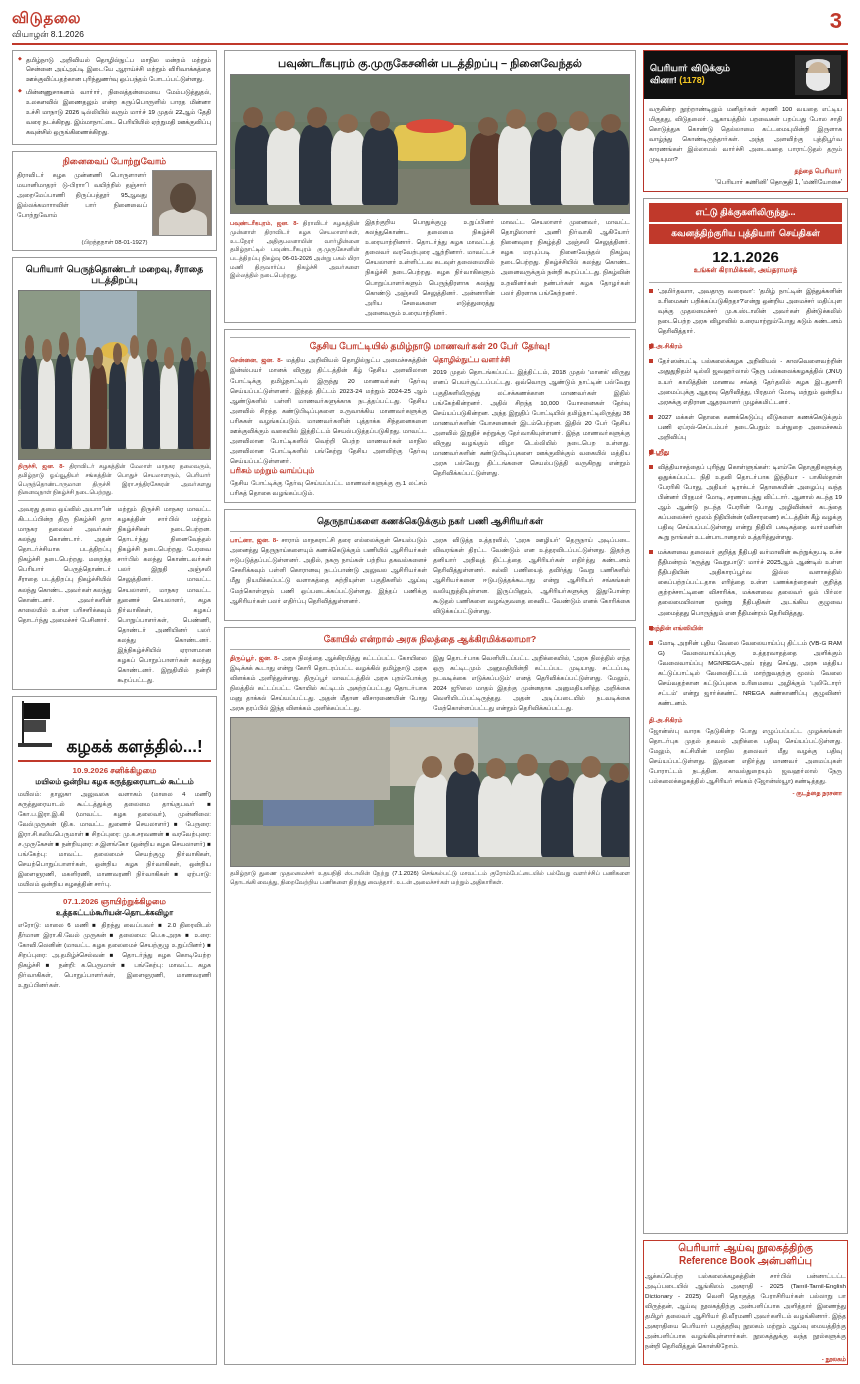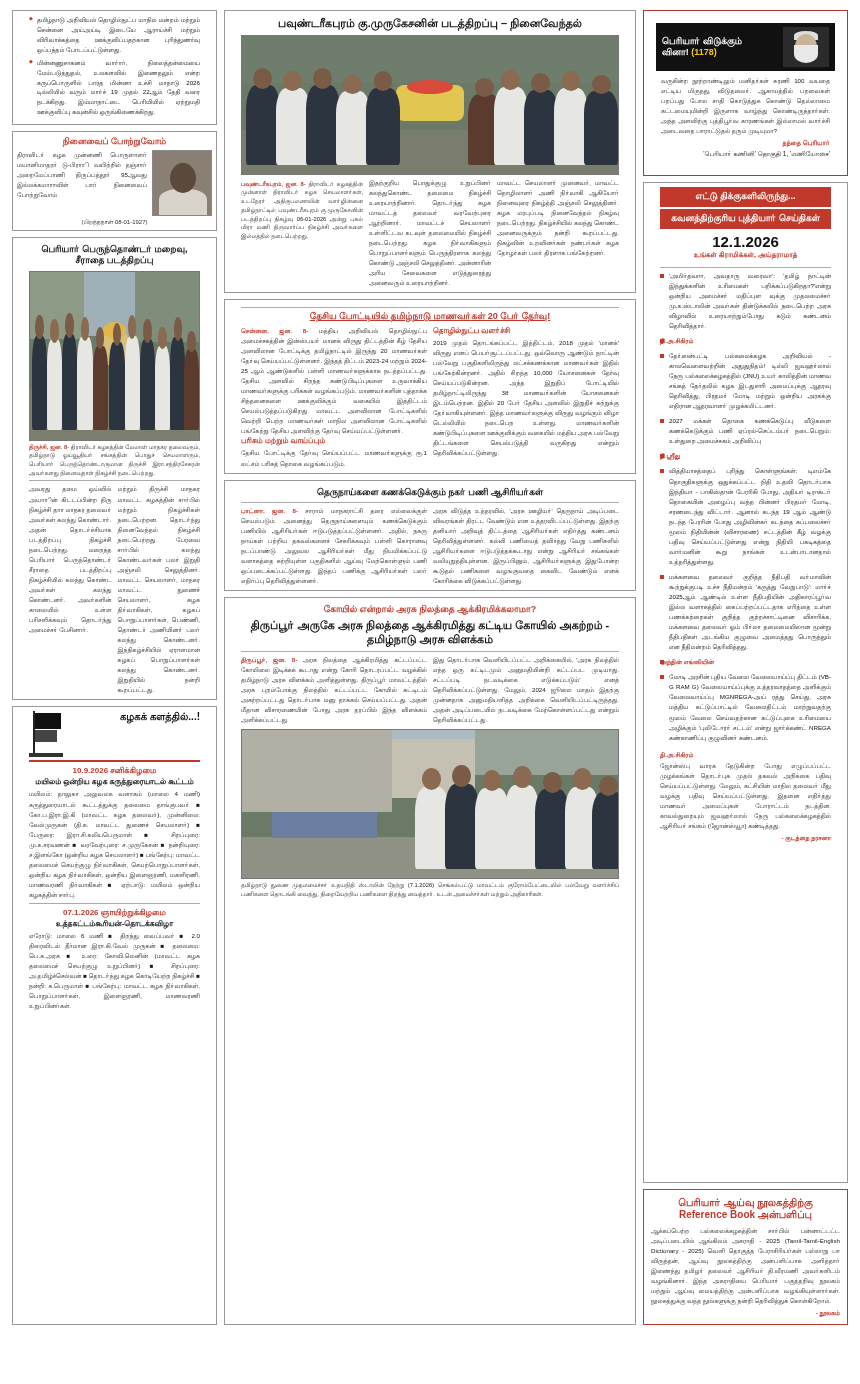--- a/index.html
+++ b/index.html
@@ -53,21 +53,21 @@
     display: grid;
     grid-template-columns: 205px 1fr 205px;
     gap: 7px;
     height: 1315px;
   }
   .col { display: flex; flex-direction: column; gap: 6px; }
   .colmid { display: flex; flex-direction: column; gap: 6px; }
 
   .box {
     border: 1px solid #999;
-    padding: 4px 16px;
+    padding: 4px 5px;
     background: #fff;
   }
 
   .tx {
     font-size: 6.2px;
     line-height: 1.62;
     text-align: justify;
     color: #1a1a1a;
     hyphens: auto;
     word-break: break-word;
@@ -87,21 +87,20 @@
   }
   .hd.sm { font-size: 9px; }
   .hd.red { color: #c0392b; }
   .subhd {
     font-size: 9px;
     font-weight: bold;
     text-align: center;
     color: #c0392b;
     line-height: 1.3;
     margin-bottom: 3px;
-    text-decoration: underline;
   }
   .rule { border-top: 1px solid #aaa; margin: 3px 0; }
   .rule2 { border-top: 2px solid #c0392b; margin: 3px 0; }
 
   
   .photo {
     width: 100%;
     position: relative;
     overflow: hidden;
     background: #6b7a66;
@@ -146,21 +145,21 @@
   }
   .dlist li:before {
     content: "\25C6";
     position: absolute;
     left: 0; top: -1px;
     font-size: 5px;
     color: #c0392b;
   }
 
   
-  .periyar-box { border: 1px solid #b5342a; padding: 12px; }
+  .periyar-box { border: 1px solid #b5342a; padding: 0; }
   .periyar-head {
     background: #111;
     color: #fff;
     display: flex;
     align-items: center;
     justify-content: space-between;
     padding: 4px 6px;
   }
   .periyar-head .t { font-size: 9px; font-weight: bold; line-height: 1.25; color:#fff; }
   .periyar-head .t .yr { color: #f3c623; }
@@ -262,42 +261,43 @@
   .flagbox { display: flex; gap: 6px; align-items: flex-start; }
   .flag {
     width: 34px; height: 46px; position: relative; flex: 0 0 auto;
   }
   .flag .pole { position: absolute; left: 4px; top: 0; width: 2px; height: 46px; background: #222; }
   .flag .cloth { position:absolute; left:6px; top:2px; width: 26px; height: 16px; background: #111; }
   .flag .cloth2 { position:absolute; left:6px; top:19px; width: 22px; height: 12px; background: #444; }
   .flag .base { position:absolute; left:0; bottom:0; width: 34px; height: 4px; background: #333; }
 
   .kz-title {
-    font-size: 10px;
+    font-size: 17px;
     font-weight: bold;
     color: #111;
     line-height: 1.15;
-    text-align: right;
+    text-align: center;
+    margin-top: 36px;
   }
   .ev-date {
     text-align: center;
     font-size: 8px;
     font-weight: bold;
     color: #c0392b;
     margin: 4px 0 1px;
   }
   .ev-title {
     text-align: center;
     font-size: 7.5px;
     font-weight: bold;
     margin-bottom: 2px;
   }
 
   
-  .refbox { border: 1px solid #c0392b; padding: 7px; }
+  .refbox { border: 1px solid #c0392b; padding: 1px; }
   .refbox .rh {
     text-align: center;
     font-size: 10px;
     font-weight: bold;
     color: #c0392b;
     line-height: 1.25;
     margin-bottom: 4px;
   }
 
   .credit {
@@ -333,20 +333,29 @@
   .person.o { background: #5a3b2e; }
   .garland { position:absolute; border-radius: 50%; background:#e8c33a; }
 
   .photo-frame { border: 1px solid #777; }
 </style>
 </head>
 <body>
 
 <div class="page">
 
+  <div class="masthead">
+    <div class="mast-left">
+      <div class="paper-name">விடுதலை</div>
+      <div class="paper-date">வியாழன் 8.1.2026</div>
+    </div>
+    <div class="mast-right">
+      <div class="page-no">3</div>
+    </div>
+  </div>
 
   <div class="cols">
 
     <div class="col">
 
       <div class="box">
         <ul class="dlist">
           <li>தமிழ்நாடு அறிவியல் தொழில்நுட்ப மாநில மன்றம் மற்றும் சென்னை அய்அய்டி இடையே ஆராய்ச்சி மற்றும் விரிவாக்கத்தை ஊக்குவிப்பதற்கான புரிந்துணர்வு ஒப்பந்தம் போடப்பட்டுள்ளது.</li>
           <li>மின்னணுசாகனம் வாா்ாா், நிலைத்தன்மையை மேம்படுத்துதல், உலகளவில் இணைதலும் என்ற கருப்பொருளில் பாரத மின்னா உச்சி மாநாடு 2026 டில்லியில் வரும் மாா்ச் 19 முதல் 22ஆம் தேதி வரை நடக்கிறது. இம்மாநாட்டை பெரியியில் ஏற்றுமதி ஊக்குவிப்பு கவுன்சில் ஒருங்கிணைக்கிறது.</li>
         </ul>
@@ -483,21 +492,20 @@
           <div class="tx">
             <span class="hl-red">பாட்னா, ஜன. 8-</span>
             <span>சாராம் மாநகராட்சி தரை எல்லைக்குள் செயல்படும் அனைத்து தெருநாய்களையும் கணக்கெடுக்கும் பணியில் ஆசிரியா்கள் ஈடுபடுத்தப்பட்டுள்ளனா். அதில், நகரு நாய்கள் பற்றிய தகவல்களைச் சேகரிக்கவும் பள்ளி கொரானவு நடப்பாண்டு அலுவல ஆசிரியா்கள் மீது நியமிக்கப்பட்டு வளாகத்தை சுற்றியுள்ள பகுதிகளில் ஆய்வு மேற்கொள்ளும் பணி ஒப்படைக்கப்பட்டுள்ளது. இந்தப் பணிக்கு ஆசிரியா்கள் பலா் எதிா்ப்பு தெரிவித்துள்ளனா்.</span>
           </div>
           <div class="tx">அரசு விடுத்த உத்தரவில், 'அரசு ஊழியா்' தெருநாய் அடிப்படை விவரங்கள் திரட்ட வேண்டும் என உத்தரவிடப்பட்டுள்ளது. இதற்கு தனியார் அறிவுத் திட்டத்தை ஆசிரியா்கள் எதிா்த்து கண்டனம் தெரிவித்துள்ளனா். கல்வி பணியைத் தவிர்த்து வேறு பணிகளில் ஆசிரியா்களை ஈடுபடுத்தக்கூடாது என்று ஆசிரியா் சங்கங்கள் வலியுறுத்தியுள்ளன. இருப்பினும், ஆசிரியா்களுக்கு இதுபோன்ற கூடுதல் பணிகளை வழங்குவதை கைவிட வேண்டும் எனக் கோரிக்கை விடுக்கப்பட்டுள்ளது.</div>
         </div>
       </div>
 
       <div class="box" style="flex:1">
         <div class="hd sm red">கோயில் என்றால் அரசு நிலத்தை ஆக்கிரமிக்கலாமா?</div>
-        <div class="hd">திருப்பூா் அருகே அரசு நிலத்தை ஆக்கிரமித்து கட்டிய கோயில் அகற்றம் - தமிழ்நாடு அரசு விளக்கம்</div>
         <div class="rule"></div>
         <div class="split2">
           <div class="tx">
             <span class="hl-red">திருப்பூா், ஜன. 8-</span>
             <span>அரசு நிலத்தை ஆக்கிரமித்து கட்டப்பட்ட கோயிலை இடிக்கக் கூடாது என்று கோரி தொடரப்பட்ட வழக்கில் தமிழ்நாடு அரசு விளக்கம் அளித்துள்ளது. திருப்பூா் மாவட்டத்தில் அரசு புறம்போக்கு நிலத்தில் கட்டப்பட்ட கோயில் கட்டிடம் அகற்றப்பட்டது தொடா்பாக மனு தாக்கல் செய்யப்பட்டது. அதன் மீதான விசாரணையின் போது அரசு தரப்பில் இந்த விளக்கம் அளிக்கப்பட்டது.</span>
           </div>
           <div class="tx">இது தொடா்பாக வெளியிடப்பட்ட அறிக்கையில், 'அரசு நிலத்தில் எந்த ஒரு கட்டிடமும் அனுமதியின்றி கட்டப்பட முடியாது. சட்டப்படி நடவடிக்கை எடுக்கப்படும்' எனத் தெரிவிக்கப்பட்டுள்ளது. மேலும், 2024 ஜூலை மாதம் இதற்கு முன்னதாக அனுமதியளித்த அறிக்கை வெளியிடப்பட்டிருந்தது. அதன் அடிப்படையில் நடவடிக்கை மேற்கொள்ளப்பட்டது என்றும் தெரிவிக்கப்பட்டது.</div>
         </div>
         <div class="photo photo-frame" style="height:150px;margin-top:4px">
           <div class="scene">

